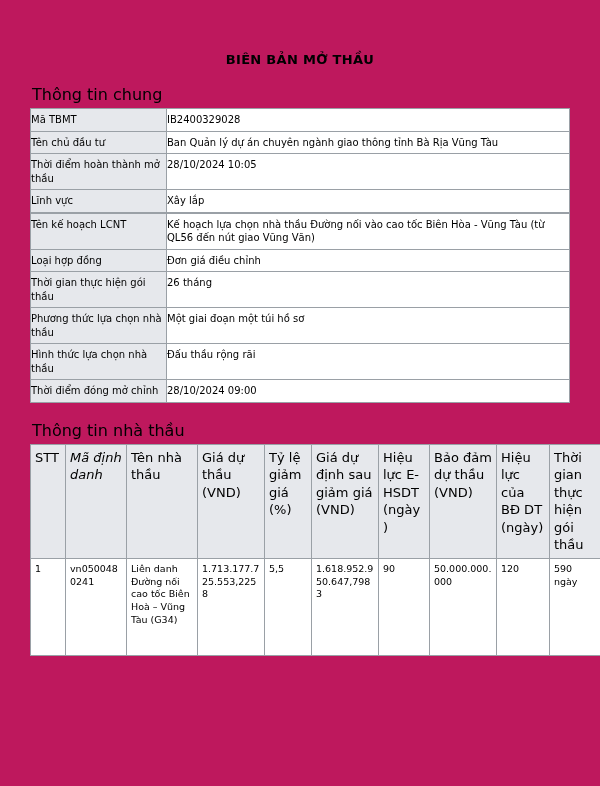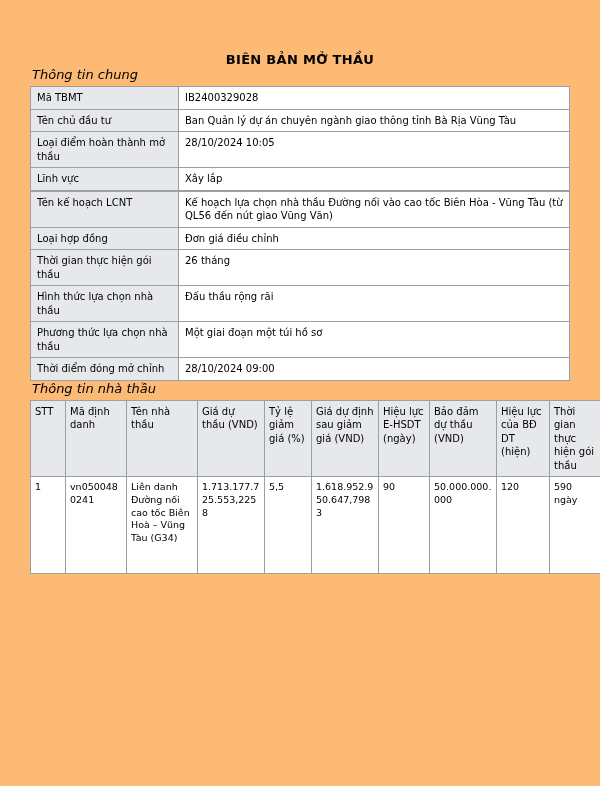--- a/index.html
+++ b/index.html
@@ -6,54 +6,54 @@
     margin: 0;
     padding: 0;
     background: #e8e8e8;
   }
   body {
     font-family: "DejaVu Sans", sans-serif;
   }
   .page {
     width: 600px;
     height: 786px;
-    background: #fdba74;
+    background: #be185d;
     margin: 0 auto;
     position: relative;
     box-sizing: border-box;
     padding: 0;
     overflow: hidden;
   }
   .doc-title {
     text-align: center;
     font-weight: bold;
     font-size: 13px;
     letter-spacing: 0.3px;
     margin-top: 52px;
     color: #000;
   }
   .section {
     margin: 0 30px;
   }
   .section-label {
-    font-size: 13px;
-    color: #000;
+    font-size: 16px;
+    color: #000;
+    margin-top: 18px;
     margin-bottom: 4px;
     padding-left: 2px;
-    font-style: italic;
   }
   table.grid {
     border-collapse: collapse;
     width: 100%;
     table-layout: fixed;
   }
   table.grid td, table.grid th {
     border: 1px solid #9aa0a6;
     font-size: 10px;
-    padding: 4px 6px;
+    padding: 4px 0;
     vertical-align: top;
     color: #000;
     line-height: 1.35;
     word-wrap: break-word;
     overflow-wrap: break-word;
   }
   table.grid td.label {
     background: #e6e8ec;
     width: 135px;
   }
@@ -62,21 +62,21 @@
   }
   
   table.bidders {
     border-collapse: collapse;
     width: 100%;
     table-layout: fixed;
   }
   table.bidders th {
     border: 1px solid #9aa0a6;
     background: #e6e8ec;
-    font-size: 10px;
+    font-size: 13px;
     font-weight: normal;
     padding: 4px 4px;
     text-align: left;
     vertical-align: top;
     color: #000;
     line-height: 1.35;
     word-wrap: break-word;
     overflow-wrap: break-word;
   }
   table.bidders td {
@@ -84,21 +84,21 @@
     background: #ffffff;
     font-size: 9.5px;
     padding: 4px 4px;
     vertical-align: top;
     color: #000;
     line-height: 1.35;
     word-wrap: break-word;
     overflow-wrap: break-word;
   }
   .h-stt { width: 26px; }
-  .h-code { width: 52px; }
+  .h-code { width: 52px; font-style: italic; }
   .h-name { width: 62px; }
   .h-price { width: 58px; }
   .h-rate { width: 38px; }
   .h-after { width: 58px; }
   .h-hsdt { width: 42px; }
   .h-bao { width: 58px; }
   .h-bdt { width: 44px; }
   .h-time { width: 44px; }
   .tall-row td { height: 88px; }
 </style>
@@ -115,21 +115,21 @@
       <tbody>
         <tr>
           <td class="label">Mã TBMT</td>
           <td class="value">IB2400329028</td>
         </tr>
         <tr>
           <td class="label">Tên chủ đầu tư</td>
           <td class="value">Ban Quản lý dự án chuyên ngành giao thông tỉnh Bà Rịa Vũng Tàu</td>
         </tr>
         <tr>
-          <td class="label">Loại điểm hoàn thành mở thầu</td>
+          <td class="label">Thời điểm hoàn thành mở thầu</td>
           <td class="value">28/10/2024 10:05</td>
         </tr>
         <tr>
           <td class="label">Lĩnh vực</td>
           <td class="value">Xây lắp</td>
         </tr>
       </tbody>
     </table>
   </div>
 
@@ -142,26 +142,26 @@
         </tr>
         <tr>
           <td class="label">Loại hợp đồng</td>
           <td class="value">Đơn giá điều chỉnh</td>
         </tr>
         <tr>
           <td class="label">Thời gian thực hiện gói thầu</td>
           <td class="value">26 tháng</td>
         </tr>
         <tr>
+          <td class="label">Phương thức lựa chọn nhà thầu</td>
+          <td class="value">Một giai đoạn một túi hồ sơ</td>
+        </tr>
+        <tr>
           <td class="label">Hình thức lựa chọn nhà thầu</td>
           <td class="value">Đấu thầu rộng rãi</td>
-        </tr>
-        <tr>
-          <td class="label">Phương thức lựa chọn nhà thầu</td>
-          <td class="value">Một giai đoạn một túi hồ sơ</td>
         </tr>
         <tr>
           <td class="label">Thời điểm đóng mở chỉnh</td>
           <td class="value">28/10/2024 09:00</td>
         </tr>
       </tbody>
     </table>
   </div>
 
   <div class="section">
@@ -170,21 +170,21 @@
       <thead>
         <tr>
           <th class="h-stt">STT</th>
           <th class="h-code">Mã định danh</th>
           <th class="h-name">Tên nhà thầu</th>
           <th class="h-price">Giá dự thầu (VND)</th>
           <th class="h-rate">Tỷ lệ giảm giá (%)</th>
           <th class="h-after">Giá dự định sau giảm giá (VND)</th>
           <th class="h-hsdt">Hiệu lực E-HSDT (ngày)</th>
           <th class="h-bao">Bảo đảm dự thầu (VND)</th>
-          <th class="h-bdt">Hiệu lực của BĐ DT (hiện)</th>
+          <th class="h-bdt">Hiệu lực của BĐ DT (ngày)</th>
           <th class="h-time">Thời gian thực hiện gói thầu</th>
         </tr>
       </thead>
       <tbody>
         <tr class="tall-row">
           <td>1</td>
           <td>vn0500480241</td>
           <td>Liên danh Đường nối cao tốc Biên Hoà – Vũng Tàu (G34)</td>
           <td>1.713.177.725.553,2258</td>
           <td>5,5</td>

